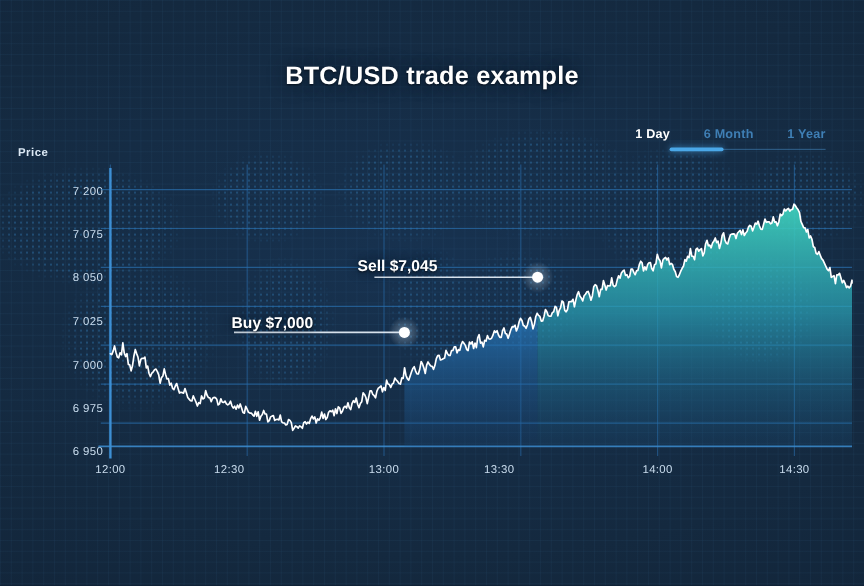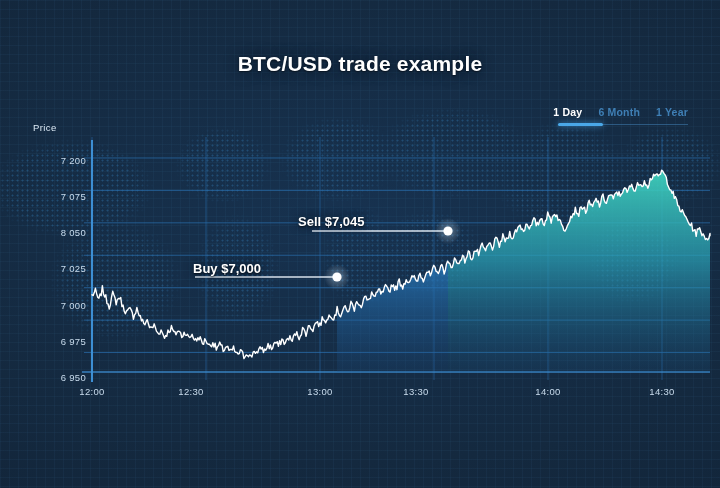--- a/index.html
+++ b/index.html
@@ -78,21 +78,21 @@
     letter-spacing: 0.2px;
     text-shadow: 0 0 14px rgba(10,22,38,0.95), 0 1px 2px rgba(0,0,0,0.6);
   }
   
   .range-bar {
     position: absolute;
     right: 32px;
     top: 106px;
     display: flex;
     align-items: flex-start;
-    gap: 16px;
+    gap: 28px;
   }
   .range-item {
     position: relative;
     font-size: 10.5px;
     font-weight: bold;
     color: #3f7fb5;
     padding-bottom: 6px;
     cursor: pointer;
     white-space: nowrap;
     letter-spacing: 0.2px;
@@ -114,24 +114,24 @@
     top: 123px;
     width: 45px;
     height: 2.5px;
     background: #4aa8e8;
     border-radius: 2px;
     box-shadow: 0 0 6px rgba(74,168,232,0.8);
   }
   
   .price-label {
     position: absolute;
-    left: 33px;
+    left: 15px;
     top: 122px;
     font-size: 9.5px;
-    font-weight: normal;
+    font-weight: bold;
     color: #dce9f5;
     letter-spacing: 0.4px;
     text-align: right;
   }
   .ytick {
     position: absolute;
     left: 30px;
     width: 56px;
     text-align: right;
     font-size: 9.5px;

